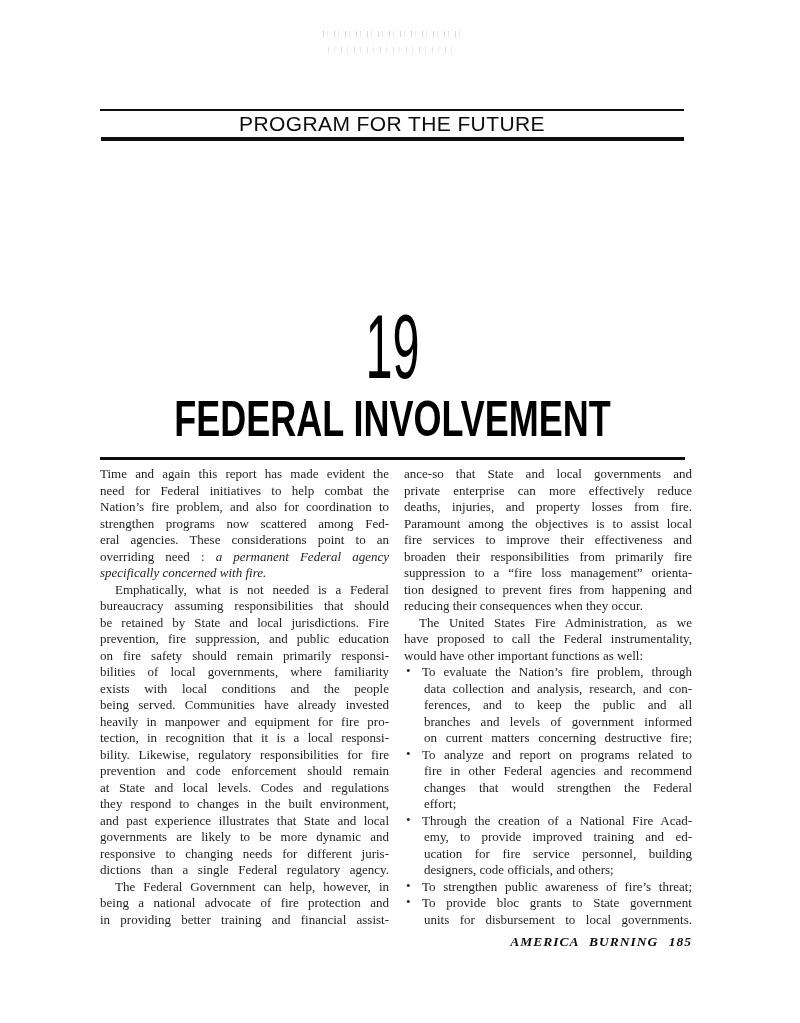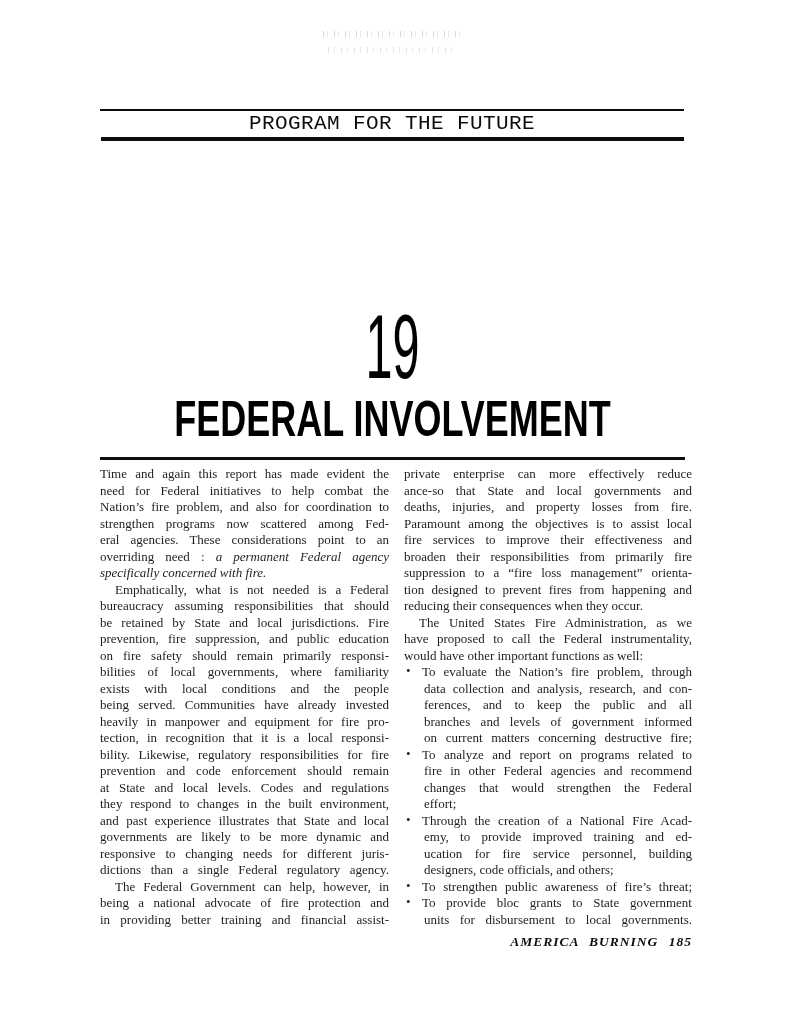--- a/index.html
+++ b/index.html
@@ -14,21 +14,21 @@
     background: repeating-linear-gradient(90deg, rgba(110,110,110,.55) 0 1px, transparent 1px 4px, rgba(150,150,150,.4) 4px 5px, transparent 5px 11px); }
   .speck.s2 { left: 328px; top: 47px; width: 126px; height: 6px;
     background: repeating-linear-gradient(90deg, rgba(130,130,130,.45) 0 1px, transparent 1px 6px, rgba(150,150,150,.35) 6px 7px, transparent 7px 13px); }
   
   .rule { position: absolute; background: var(--ink-strong, #0c0c0c); }
   .rule.top    { left: 100px; top: 109px; width: 584px; height: 1.5px; }
   .rule.mid    { left: 101px; top: 137px; width: 583px; height: 3.5px; }
   .rule.title-rule { left: 100px; top: 457px; width: 585px; height: 3px; }
   .kicker {
     position: absolute; left: 100px; top: 112px; width: 584px;
-    text-align: center; font-family: Liberation Mono, monospace;
+    text-align: center; font-family: Liberation Sans, sans-serif;
     font-size: 21px; line-height: 24px; letter-spacing: 0.4px;
     color: var(--ink-strong, #0c0c0c);
   }
   
   .chapter-num {
     position: absolute; left: 0; top: 302px; width: 785px;
     text-align: center; font-family: "Liberation Sans", sans-serif;
     font-size: 90px; line-height: 90px; color: #000;
     transform: scaleX(0.54);
   }
@@ -103,22 +103,22 @@
         <div class="line"><span>they respond to changes in the built environment,</span></div>
         <div class="line"><span>and past experience illustrates that State and local</span></div>
         <div class="line"><span>governments are likely to be more dynamic and</span></div>
         <div class="line"><span>responsive to changing needs for different juris-</span></div>
         <div class="line"><span>dictions than a single Federal regulatory agency.</span></div>
         <div class="line indent"><span>The Federal Government can help, however, in</span></div>
         <div class="line"><span>being a national advocate of fire protection and</span></div>
         <div class="line"><span>in providing better training and financial assist-</span></div>
       </div>
     <div class="col right">
+        <div class="line"><span>ance-so that State and local governments and</span></div>
         <div class="line"><span>private enterprise can more effectively reduce</span></div>
-        <div class="line"><span>ance-so that State and local governments and</span></div>
         <div class="line"><span>deaths, injuries, and property losses from fire.</span></div>
         <div class="line"><span>Paramount among the objectives is to assist local</span></div>
         <div class="line"><span>fire services to improve their effectiveness and</span></div>
         <div class="line"><span>broaden their responsibilities from primarily fire</span></div>
         <div class="line"><span>suppression to a “fire loss management” orienta-</span></div>
         <div class="line"><span>tion designed to prevent fires from happening and</span></div>
         <div class="line end"><span>reducing their consequences when they occur.</span></div>
         <div class="line indent"><span>The United States Fire Administration, as we</span></div>
         <div class="line"><span>have proposed to call the Federal instrumentality,</span></div>
         <div class="line end"><span>would have other important functions as well:</span></div>

